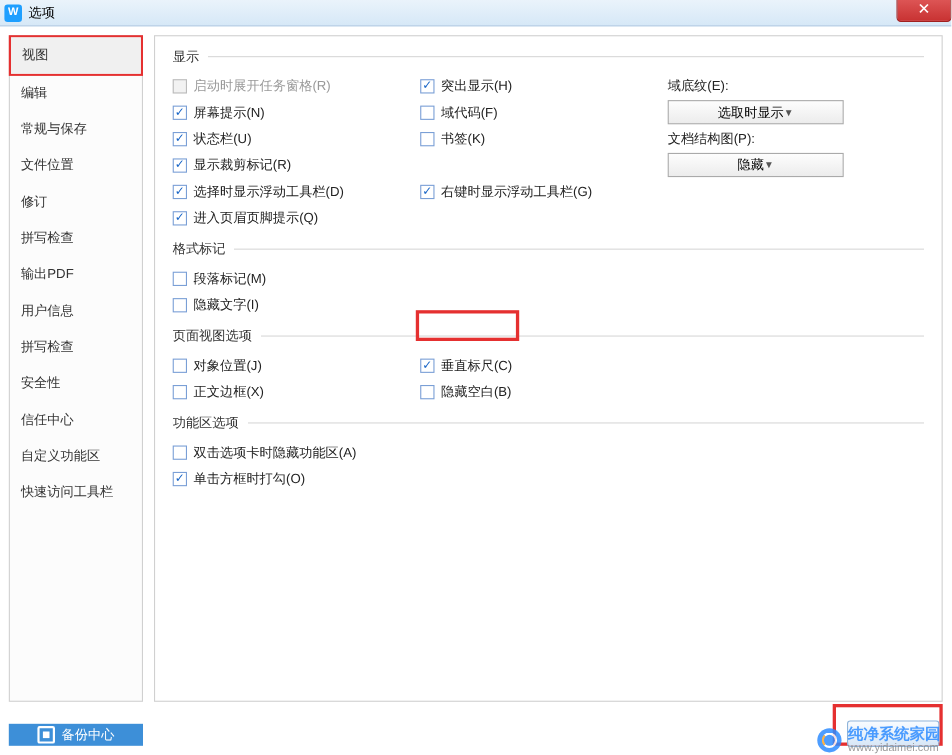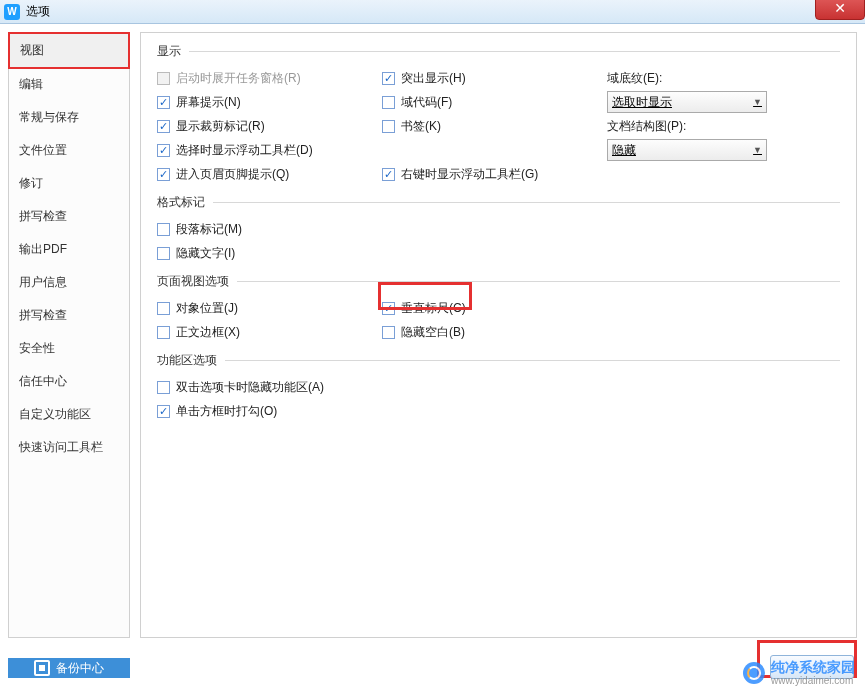--- a/index.html
+++ b/index.html
@@ -17,21 +17,21 @@
 legend { color:#333; padding-right:8px; font-size:12px; }
 .row { display:flex; }
 .col { flex:0 0 225px; }
 .col-wide { flex:0 0 230px; }
 .opt { display:flex; align-items:center; height:24px; }
 .chk { width:13px; height:13px; border:1px solid #7a9fd6; margin-right:6px; display:inline-flex; align-items:center; justify-content:center; background:#fff; }
 .chk.checked::after { content:"✓"; color:#1a66c7; font-size:11px; line-height:11px; }
 .chk.disabled { border-color:#bbb; background:#f2f2f2; }
 .lbl { color:#222; }
 .lbl.disabled { color:#999; }
-.combo { width:160px; height:22px; border:1px solid #aaa; background:linear-gradient(#fdfdfd,#ececec); display:flex; align-items:center; padding:0 4px; justify-content:space-between;text-decoration:underline; }
+.combo { width:160px; height:22px; border:1px solid #aaa; background:linear-gradient(#fdfdfd,#ececec); display:flex; align-items:center; padding:0 4px; justify-content:center; }
 .combo .arrow { font-size:9px; color:#555; }
 .backup-btn { position:absolute; left:8px; bottom:8px; width:122px; height:20px; background:#3d8fd8; color:#fff; display:flex; align-items:center; justify-content:center; gap:6px; }
 .backup-icon { width:16px; height:16px; border:2px solid #fff; border-radius:2px; display:inline-block; position:relative; }
 .backup-icon::after { content:""; position:absolute; left:3px; top:3px; width:6px; height:6px; background:#fff; }
 .highlight-box { position:absolute; border:3px solid #e53030; pointer-events:none; }
 .ok-frame { position:absolute; right:8px; bottom:8px; width:100px; height:38px; border:3px solid #e53030; }
 .ok-inner { position:absolute; right:0; top:12px; width:84px; height:24px; background:linear-gradient(#f8fbff,#d7e7f7); border:1px solid #8fb4da; border-radius:3px; }
 .watermark { position:absolute; right:10px; bottom:0px; display:flex; align-items:center; gap:6px; opacity:.85; }
 .wm-logo { width:22px; height:22px; background:#2e8cff; border-radius:50%; position:relative; }
 .wm-logo::after{ content:""; position:absolute; inset:4px; border:2px solid #fff; border-left-color:#ffa726; border-radius:50%; }
@@ -75,20 +75,24 @@
           <div class="opt">
               <span class="chk disabled"></span>
               <span class="lbl disabled">启动时展开任务窗格(R)</span>
             </div>
           <div class="opt">
               <span class="chk checked"></span>
               <span class="lbl">屏幕提示(N)</span>
             </div>
           <div class="opt">
               <span class="chk checked"></span>
+              <span class="lbl">状态栏(U)</span>
+            </div>
+          <div class="opt">
+              <span class="chk checked"></span>
               <span class="lbl">显示裁剪标记(R)</span>
             </div>
           <div class="opt">
               <span class="chk checked"></span>
               <span class="lbl">选择时显示浮动工具栏(D)</span>
             </div>
           <div class="opt">
               <span class="chk checked"></span>
               <span class="lbl">进入页眉页脚提示(Q)</span>
             </div>

